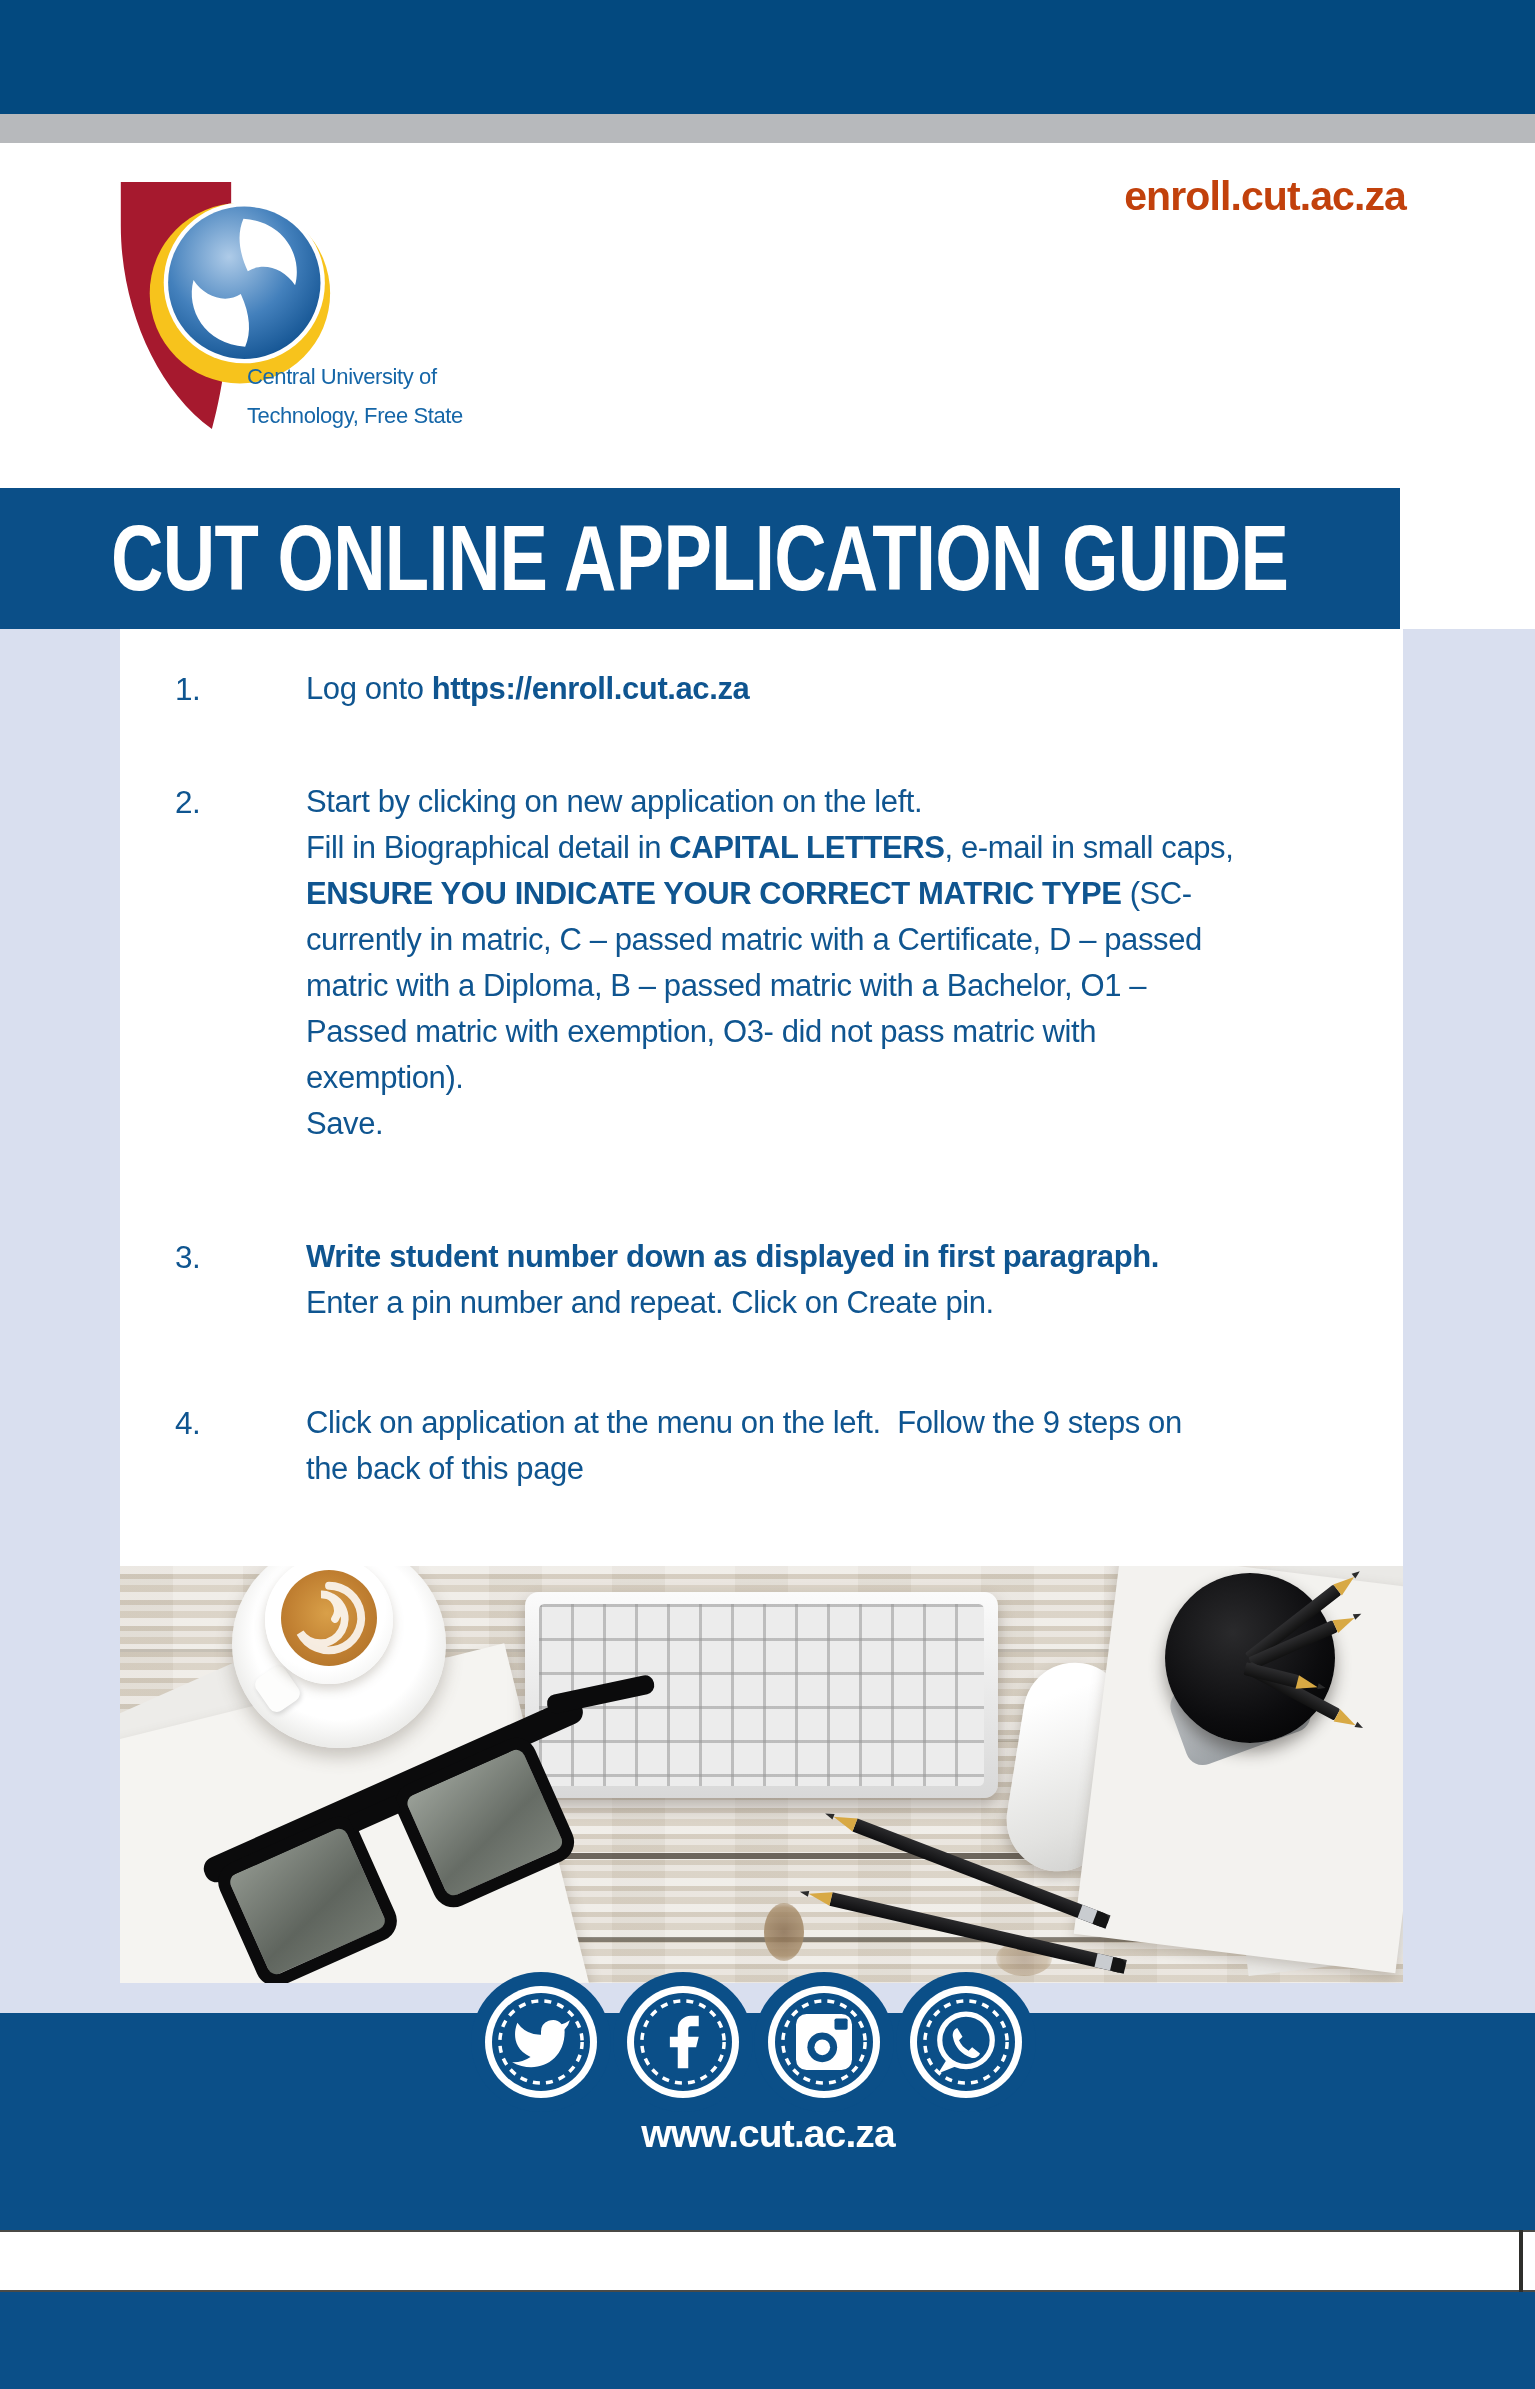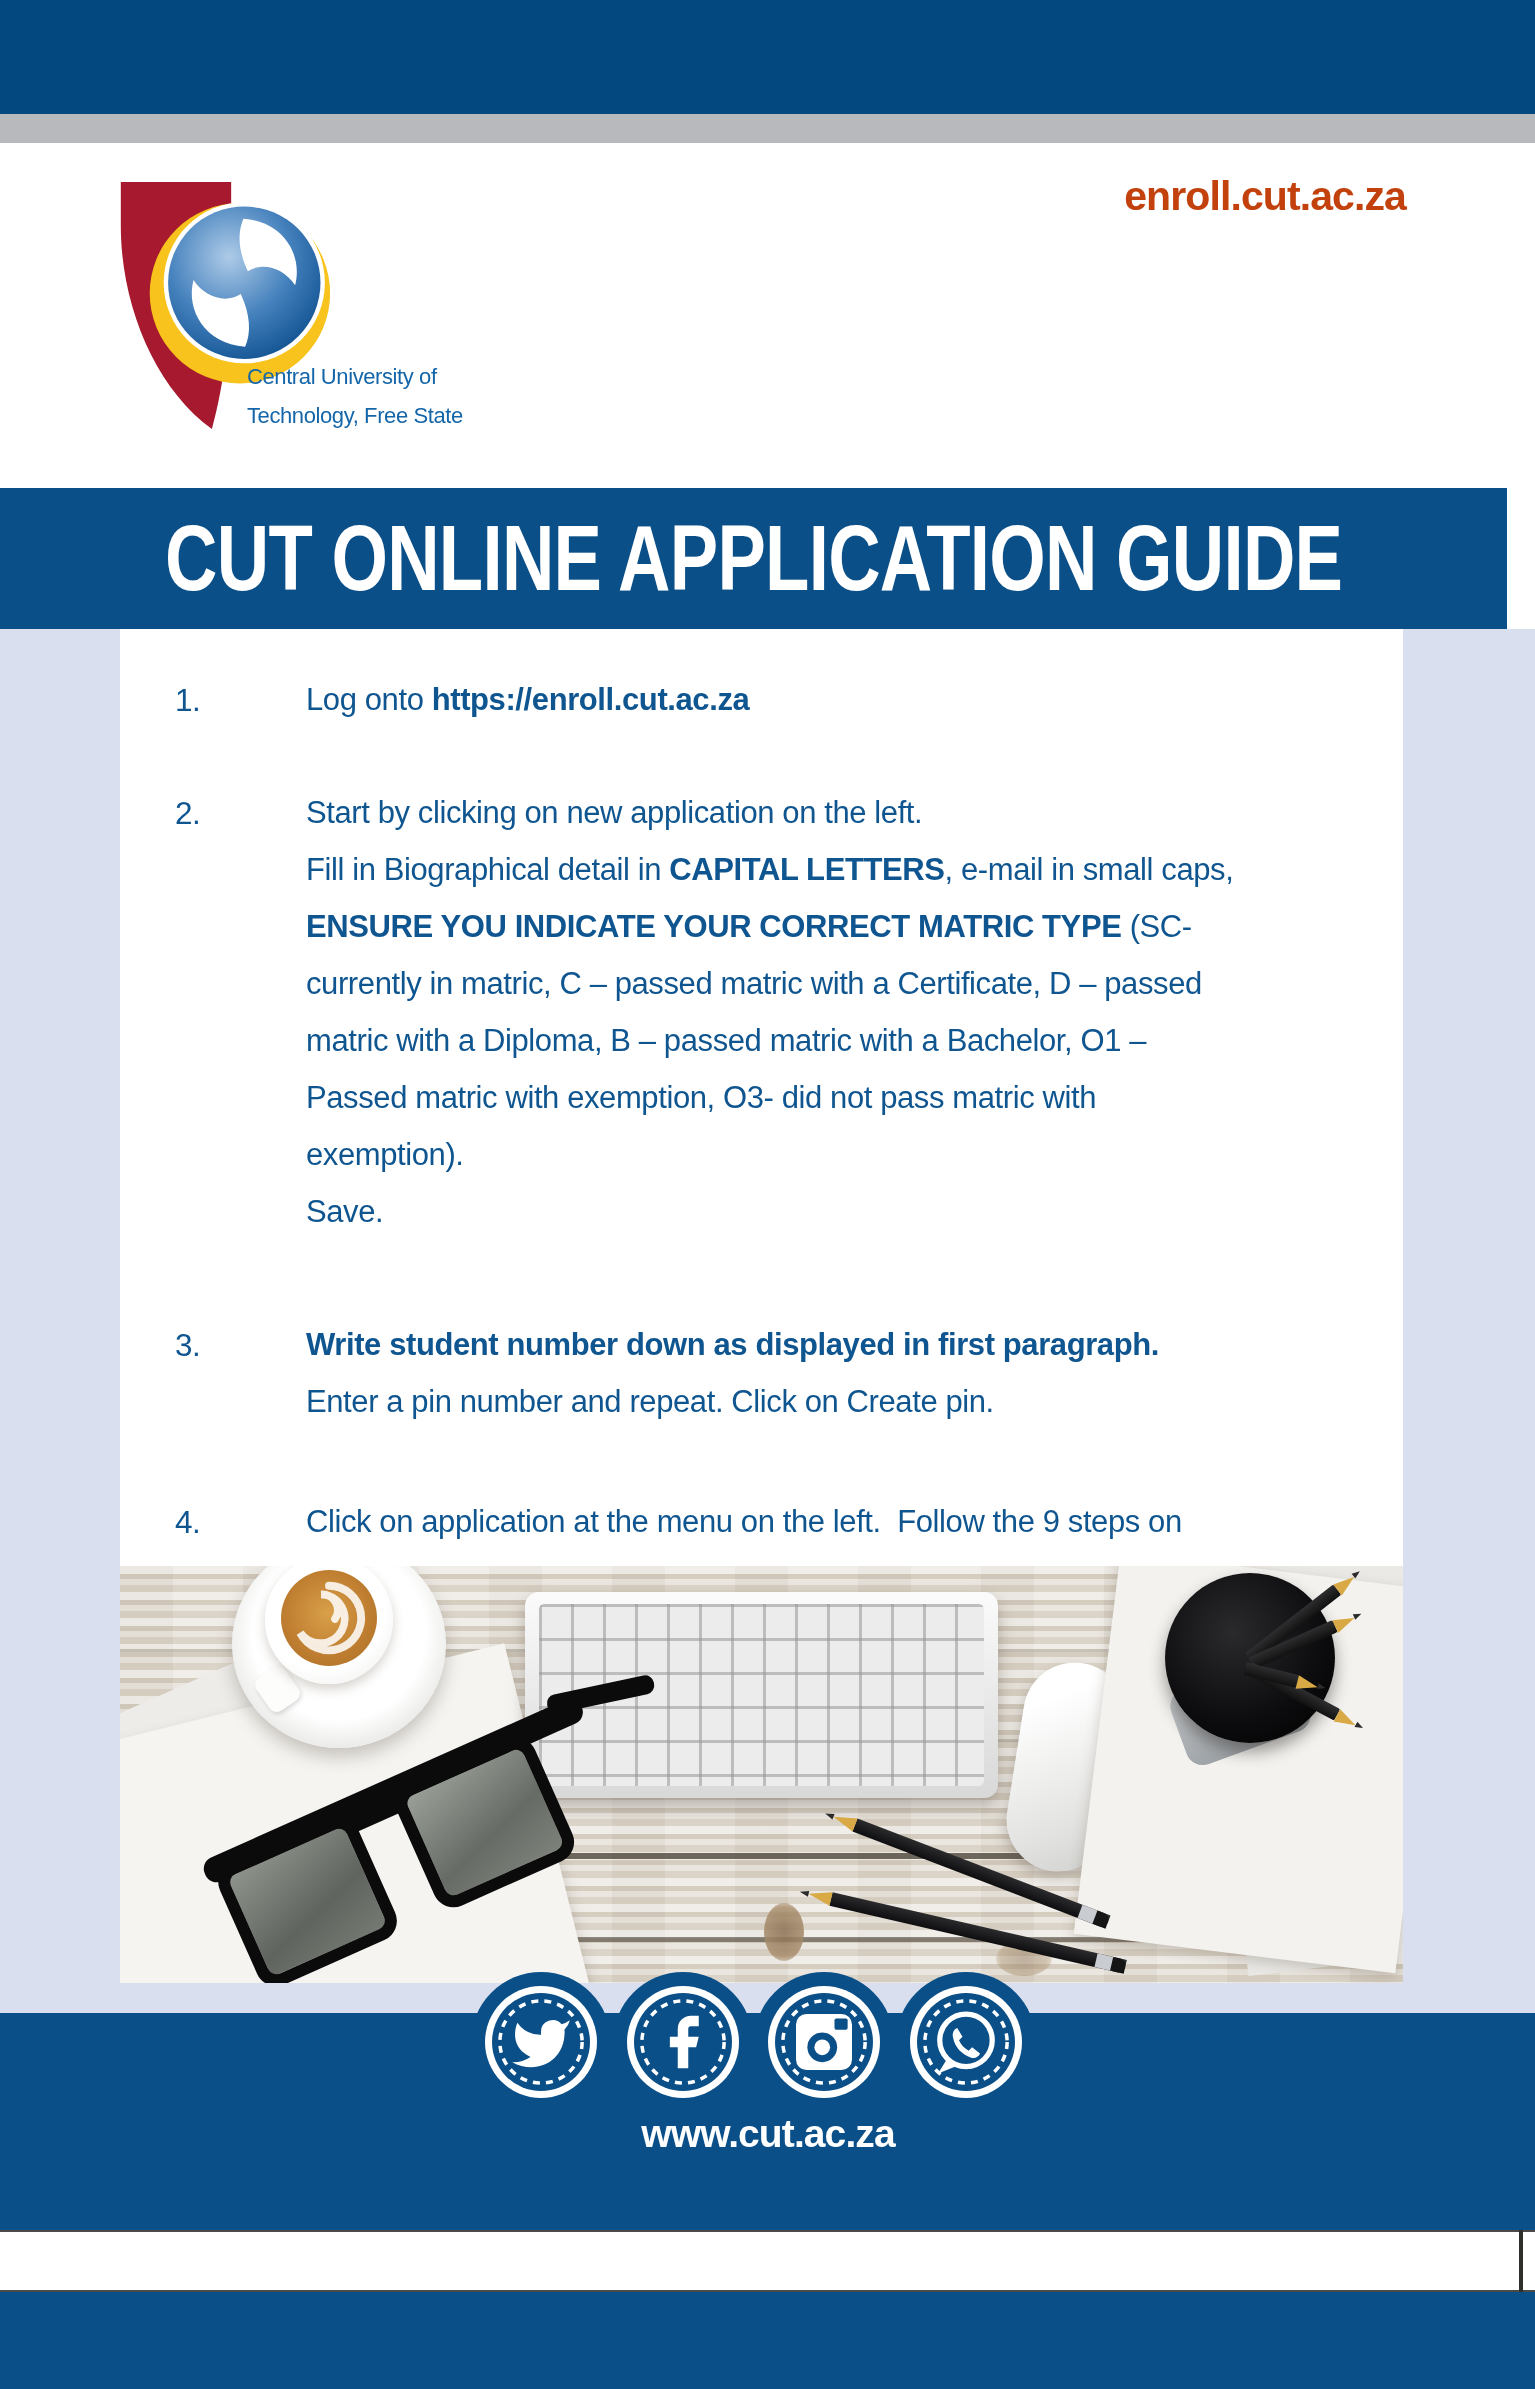--- a/index.html
+++ b/index.html
@@ -12,32 +12,32 @@
   .graybar { left:0; top:114px; width:1536px; height:29px; background:#B7B9BC; }
   .headerwhite { left:0; top:143px; width:1536px; height:345px; background:#ffffff; }
 
   
   .logo-svg { left:119px; top:175px; width:438px; height:289px; }
   .logo-text { left:247px; top:357px; color:#1566A8; font-size:22px; line-height:39px; letter-spacing:-0.4px; }
 
   .enroll-url { right:130px; top:173px; color:#c2410c; font-size:41px; font-weight:700; letter-spacing:-0.9px; }
 
   
-  .banner { left:0; top:488px; width:1507px; height:141px; background:#0B4F88;
+  .banner { left:0; top:488px; width:1400px; height:141px; background:#0B4F88;
             display:flex; align-items:center; justify-content:center; }
   .banner h1 { margin:0; color:#ffffff; font-weight:700; font-size:93px; letter-spacing:-0.9px;
                white-space:nowrap; transform:scaleX(0.78); }
 
   
   .contentbg { left:0; top:629px; width:1536px; height:1384px; background:#D9DFEF; }
   .white-panel { position:absolute; left:120px; top:0; width:1283px; height:938px; background:#ffffff;
                  box-sizing:border-box; padding-top:37px; }
   .step { position:relative; padding-left:186px; color:#0F5590; }
   .step .num { position:absolute; left:55px; top:0; font-size:31.5px; line-height:46px; letter-spacing:-0.4px; }
-  .line { font-size:31px; line-height:46px; letter-spacing:-0.4px; white-space:pre;margin-top:11px; }
+  .line { font-size:31px; line-height:46px; letter-spacing:-0.4px; white-space:pre; }
   .line .b { font-weight:700; }
   .step:nth-child(1) { margin-bottom:67px; }
   .step:nth-child(2) { margin-bottom:87px; }
   .step:nth-child(3) { margin-bottom:74px; }
 
   
   .photo { left:120px; top:1566px; width:1283px; height:417px; overflow:hidden;
            background-color:#DCD5CA;
            background-image:
              repeating-linear-gradient(180deg, rgba(255,255,255,0.55) 0 7.9px, rgba(201,191,175,0.45) 7.9px 13px,

